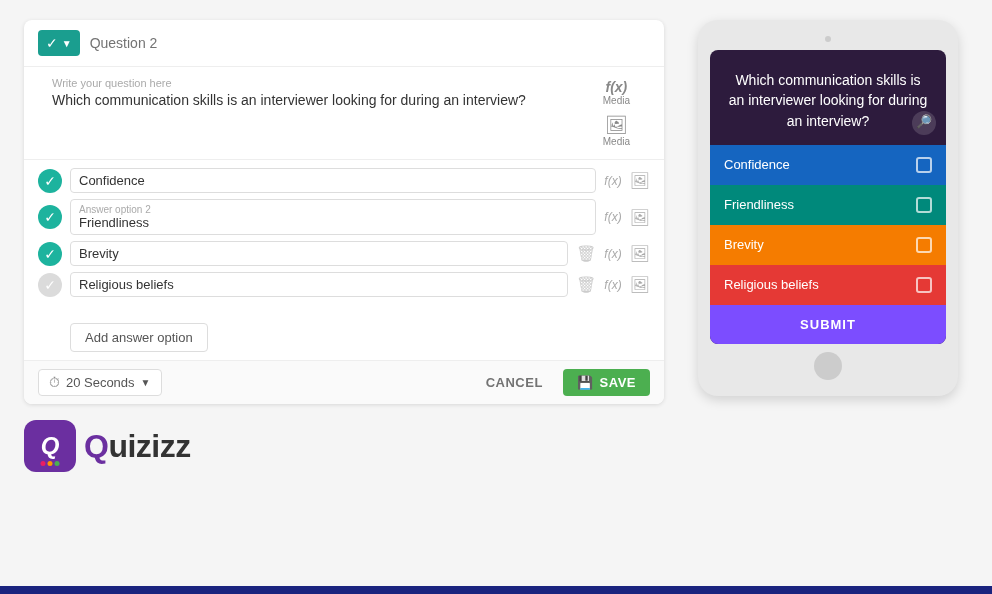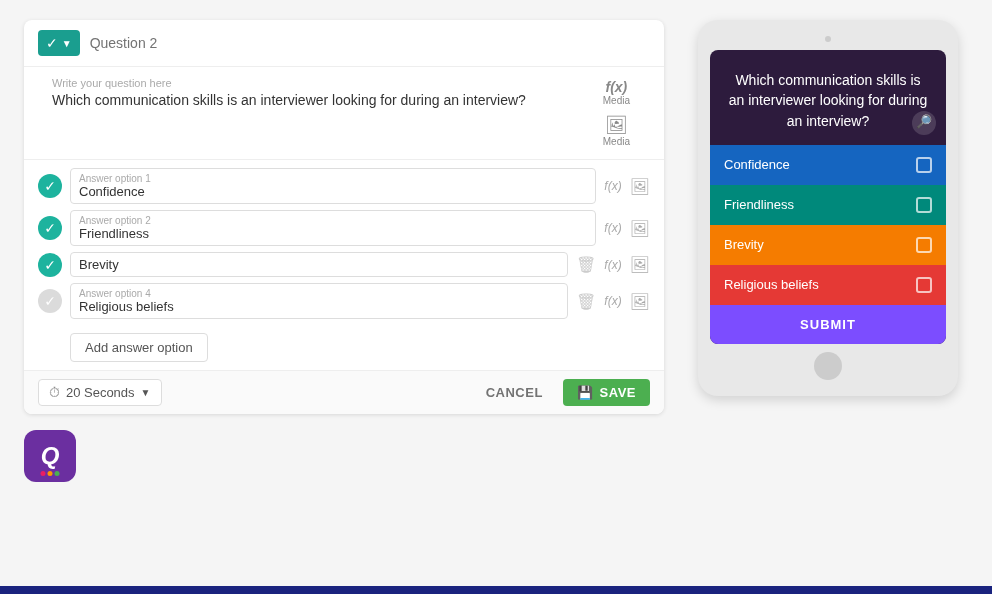--- a/index.html
+++ b/index.html
@@ -206,21 +206,21 @@
     }
 
     .add-answer-btn {
       border: 1px solid #ddd;
       background: #fff;
       border-radius: 4px;
       padding: 6px 14px;
       font-size: 13px;
       color: #555;
       cursor: pointer;
-      margin-top: 8px;
+      margin-top: 20px;
       margin-left: 32px;
     }
 
     
     .card-footer {
       display: flex;
       align-items: center;
       padding: 8px 14px;
       border-top: 1px solid #eee;
       background: #fafafa;
@@ -476,21 +476,20 @@
       </div>
 
       <div class="answers-section">
 
         
         <div class="answer-row">
           <div class="answer-check correct">
             <span class="check-white">✓</span>
           </div>
           <div class="answer-input-wrap">
-            <span class="answer-label">Answer option 1</span>
             <input class="answer-text" value="Confidence" style="border: none; outline: none; font-size: 13px; color: rgb(51, 51, 51); background: transparent; font-family: inherit;">
           </div>
           <button class="answer-math"><span style="font-style:italic;font-size:12px;">f(x)</span></button>
           <button class="answer-img">🖼</button>
         </div>
 
         
         <div class="answer-row">
           <div class="answer-check correct">
             <span class="check-white">✓</span>
@@ -515,21 +514,20 @@
           <button class="answer-math"><span style="font-style:italic;font-size:12px;">f(x)</span></button>
           <button class="answer-img">🖼</button>
         </div>
 
         
         <div class="answer-row">
           <div class="answer-check inactive">
             <span class="check-white">✓</span>
           </div>
           <div class="answer-input-wrap">
-            <span class="answer-label">Answer option 4</span>
             <input class="answer-text" value="Religious beliefs" style="border: none; outline: none; font-size: 13px; color: rgb(51, 51, 51); background: transparent; font-family: inherit;">
           </div>
           <button class="answer-delete">🗑</button>
           <button class="answer-math"><span style="font-style:italic;font-size:12px;">f(x)</span></button>
           <button class="answer-img">🖼</button>
         </div>
 
         <button class="add-answer-btn">Add answer option</button>
       </div>
 
@@ -550,20 +548,21 @@
 
     <div class="logo-area">
       <div class="logo-icon">
         <span class="logo-q" style="font-size:24px;font-style:italic;font-weight:900;color:white;">Q</span>
         <div class="logo-dots">
           <div class="logo-dot" style="background:#e91e63;"></div>
           <div class="logo-dot" style="background:#ff9800;"></div>
           <div class="logo-dot" style="background:#4caf50;"></div>
         </div>
       </div>
+      <span class="logo-text"><span style="color:#6b2fa0;font-weight:700;">Q</span><span>uizizz</span></span>
     </div>
   </div>
 
   <div class="right-panel">
     <div class="tablet-frame">
       <div class="tablet-top-bar">
         <div class="tablet-camera"></div>
       </div>
 
       <div class="tablet-screen">

